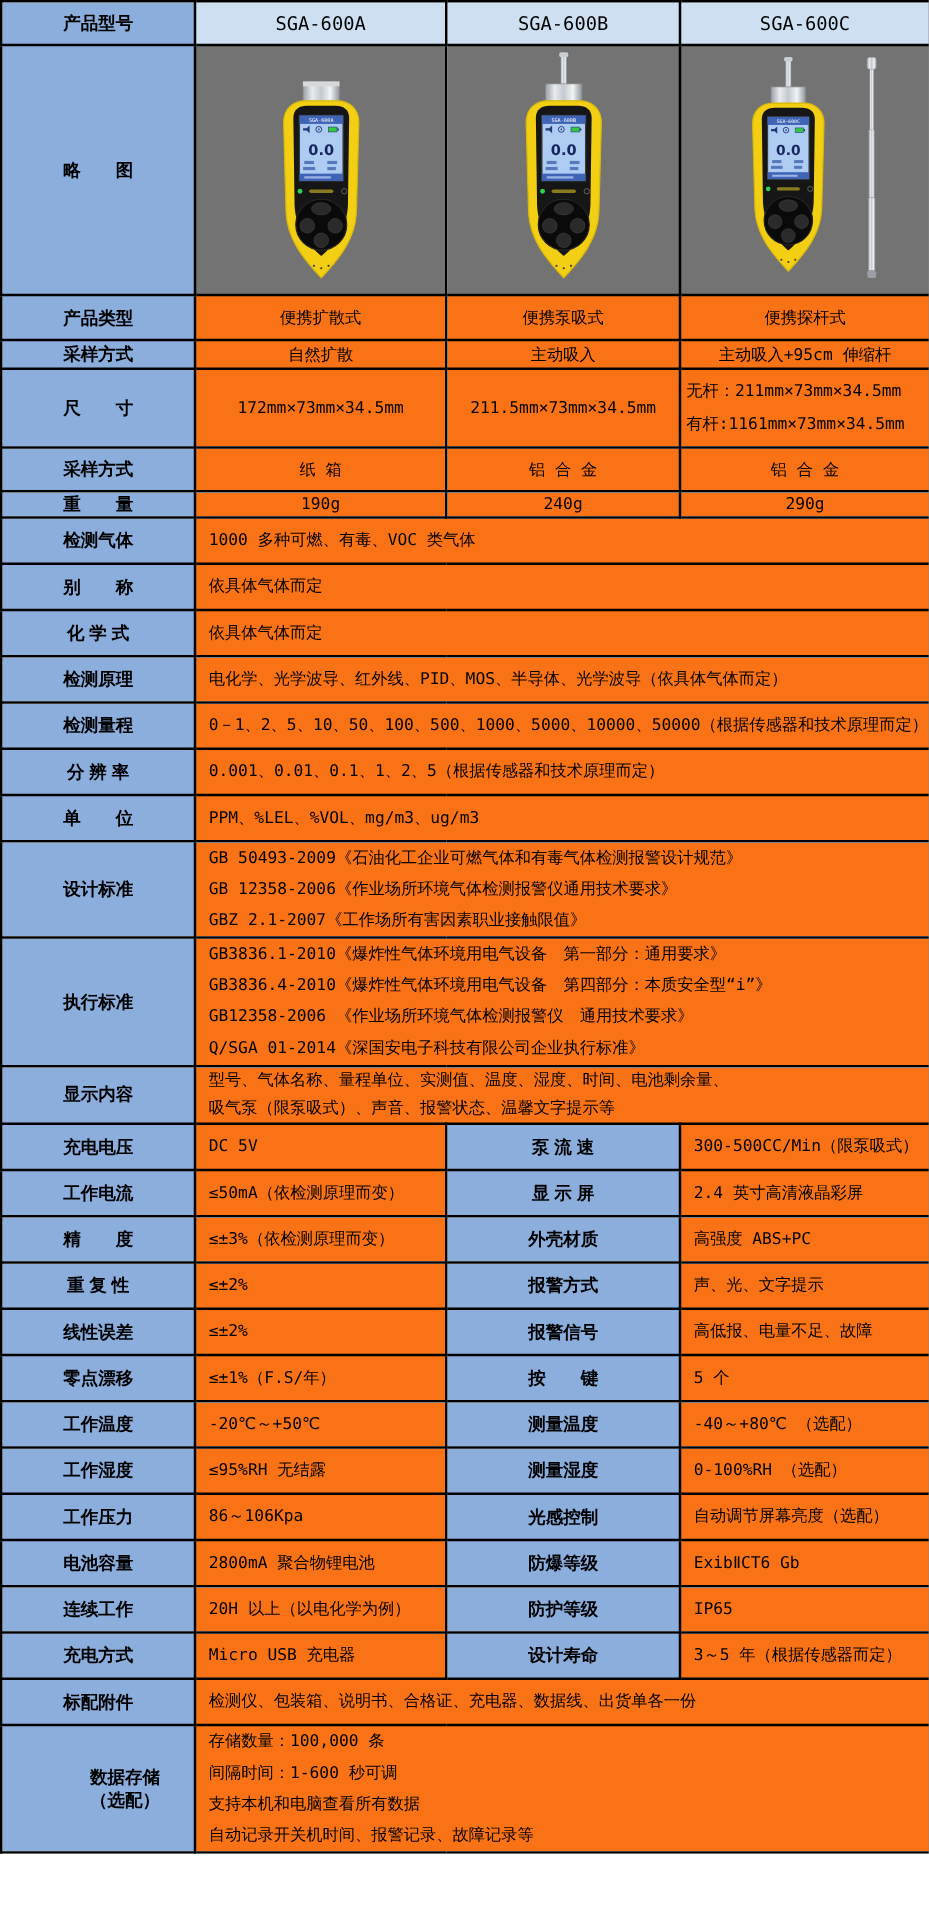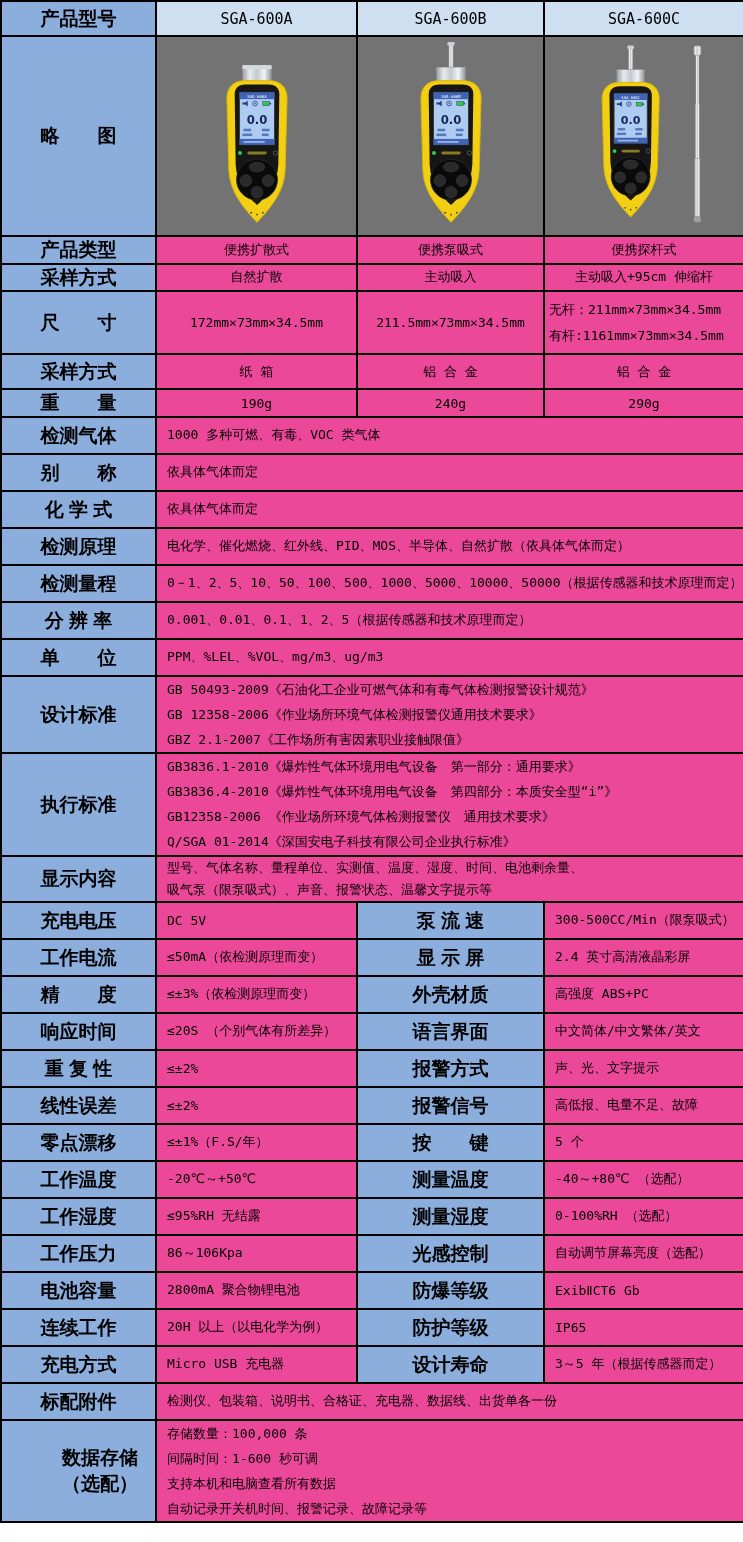--- a/index.html
+++ b/index.html
@@ -1,20 +1,20 @@
 <!DOCTYPE html>
 <html><head>
 <meta charset="utf-8">
 <style>
   html,body{margin:0;padding:0;background:#fff;}
   body{width:743px;font-family:"DejaVu Sans",sans-serif;}
   table.spec{border-collapse:collapse;table-layout:fixed;width:743px;background:#fff;border:2px solid #000;}
   td{border:2px solid #000;overflow:hidden;vertical-align:middle;color:#000;padding:0;}
-  .lbl{background:#8CAEDD;font-weight:bold;font-size:19px;text-align:center;font-family:"Liberation Sans","DejaVu Sans",sans-serif;line-height:1.35;}
-  .val{background:#ec4899;font-size:13px;font-family:"DejaVu Sans Mono","DejaVu Sans",monospace;white-space:nowrap;padding:0 10px;text-align:left;}
+  .lbl{background:#8CAEDD;font-weight:bold;font-size:14px;text-align:center;font-family:"Liberation Sans","DejaVu Sans",sans-serif;line-height:1.35;}
+  .val{background:#f97316;font-size:13px;font-family:"DejaVu Sans Mono","DejaVu Sans",monospace;white-space:nowrap;padding:0 10px;text-align:left;}
   .val.center{text-align:center;padding:0 2px;}
   .hdrmodel{background:#CEDFF2;font-size:15px;text-align:center;font-family:"DejaVu Sans Mono","DejaVu Sans",monospace;}
   .imgcell{background:#737373;vertical-align:middle;}
   .mlines div{line-height:25px;white-space:nowrap;}
   .dlines div{line-height:22px;white-space:nowrap;}
   .clines div{line-height:26px;white-space:nowrap;}
   .slines div{line-height:25px;white-space:nowrap;}
   .lbl .sub{display:block;margin-left:43px;}
   svg{display:block;margin:0 auto;}
 </style>
@@ -156,21 +156,21 @@
           <rect x="126" y="8" width="8" height="10" rx="2.5" fill="url(#g-metal)" stroke="#8a8a8a" stroke-width="0.4"></rect>
           <rect x="128.2" y="18" width="3.6" height="50" fill="url(#g-metal)"></rect>
           <rect x="127.7" y="68" width="4.6" height="56" fill="url(#g-metal)" stroke="#9a9a9a" stroke-width="0.3"></rect>
           <rect x="127.2" y="124" width="5.6" height="60" fill="url(#g-metal)" stroke="#8a8a8a" stroke-width="0.3"></rect>
           <rect x="126.4" y="184" width="7.2" height="6" rx="1.5" fill="#9aa0a6"></rect>
         </g>
       </svg>
     </td>
   </tr>
 
-  <tr style="height:26px">
+  <tr style="height:36px">
     <td class="lbl">产品类型</td>
     <td class="val center">便携扩散式</td>
     <td class="val center">便携泵吸式</td>
     <td class="val center">便携探杆式</td>
   </tr>
 
   <tr style="height:23px">
     <td class="lbl">采样方式</td>
     <td class="val center">自然扩散</td>
     <td class="val center">主动吸入</td>
@@ -211,21 +211,21 @@
     <td class="val" colspan="3">依具体气体而定</td>
   </tr>
 
   <tr style="height:37px">
     <td class="lbl">化 学 式</td>
     <td class="val" colspan="3">依具体气体而定</td>
   </tr>
 
   <tr style="height:37px">
     <td class="lbl">检测原理</td>
-    <td class="val" colspan="3">电化学、催化燃烧、红外线、PID、MOS、半导体、自然扩散（依具体气体而定）</td>
+    <td class="val" colspan="3">电化学、光学波导、红外线、PID、MOS、半导体、光学波导（依具体气体而定）</td>
   </tr>
 
   <tr style="height:37px">
     <td class="lbl">检测量程</td>
     <td class="val" colspan="3">0－1、2、5、10、50、100、500、1000、5000、10000、50000（根据传感器和技术原理而定）</td>
   </tr>
 
   <tr style="height:37px">
     <td class="lbl">分 辨 率</td>
     <td class="val" colspan="3">0.001、0.01、0.1、1、2、5（根据传感器和技术原理而定）</td>
@@ -275,26 +275,20 @@
     <td class="lbl">显 示 屏</td>
     <td class="val">2.4 英寸高清液晶彩屏</td>
   </tr>
   <tr style="height:37px">
     <td class="lbl">精　　度</td>
     <td class="val">≤±3%（依检测原理而变）</td>
     <td class="lbl">外壳材质</td>
     <td class="val">高强度 ABS+PC</td>
   </tr>
   <tr style="height:37px">
-    <td class="lbl">响应时间</td>
-    <td class="val">≤20S （个别气体有所差异）</td>
-    <td class="lbl">语言界面</td>
-    <td class="val">中文简体/中文繁体/英文</td>
-  </tr>
-  <tr style="height:37px">
     <td class="lbl">重 复 性</td>
     <td class="val">≤±2%</td>
     <td class="lbl">报警方式</td>
     <td class="val">声、光、文字提示</td>
   </tr>
   <tr style="height:37px">
     <td class="lbl">线性误差</td>
     <td class="val">≤±2%</td>
     <td class="lbl">报警信号</td>
     <td class="val">高低报、电量不足、故障</td>

